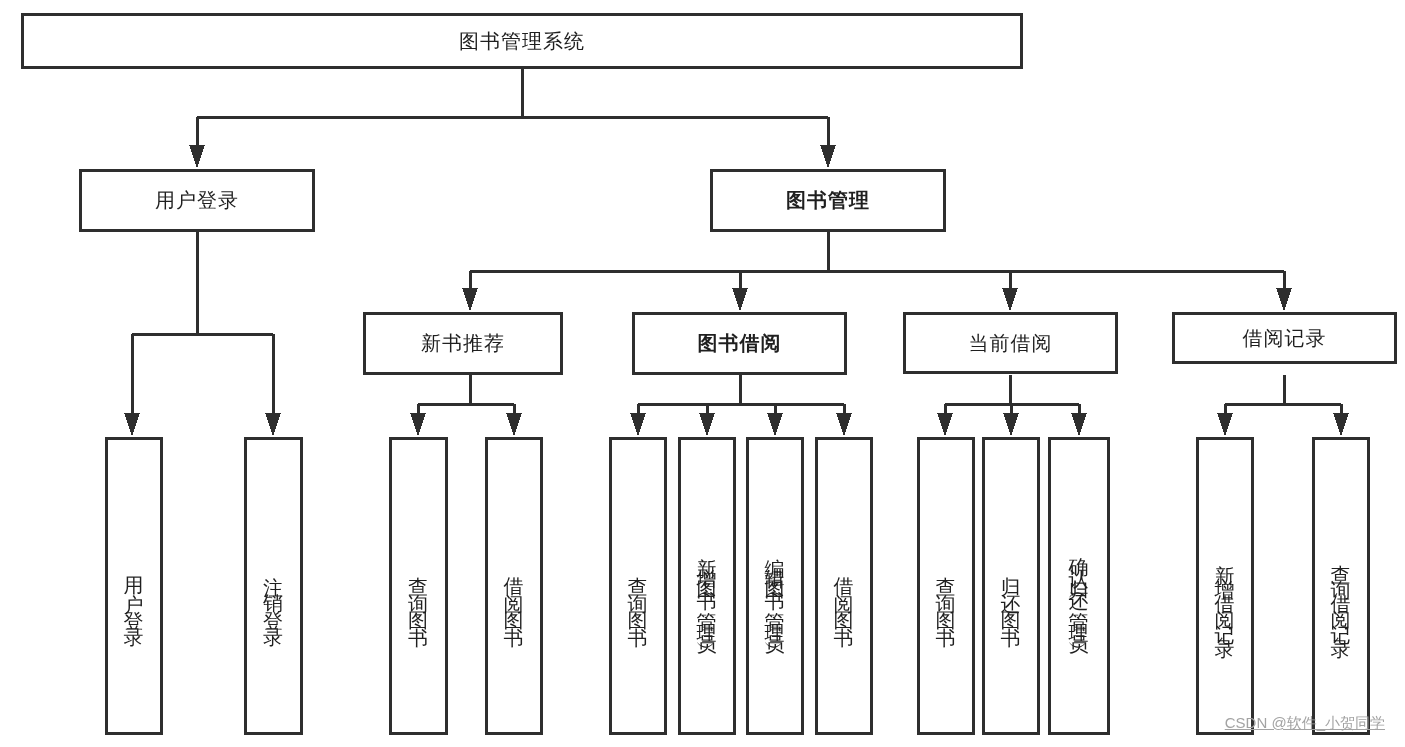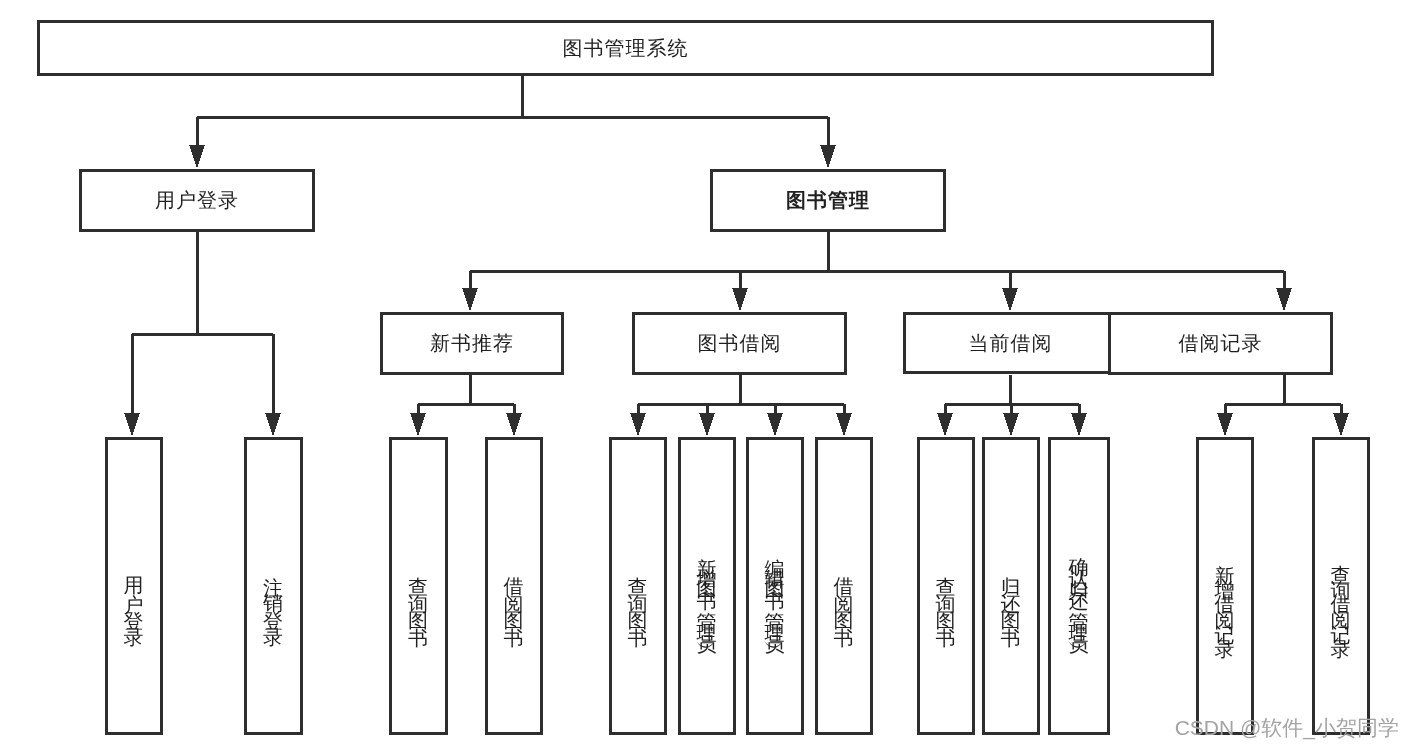--- a/index.html
+++ b/index.html
@@ -31,25 +31,26 @@
     text-orientation:mixed;
     font-size:20px;
     line-height:1;
     white-space:nowrap;
   }
   .p4{letter-spacing:17px;margin-bottom:-17px;}
   .p6{letter-spacing:15px;margin-bottom:-15px;}
   .p9{letter-spacing:11px;margin-bottom:-11px;}
   .watermark{
     position:absolute;
-    top:714px;right:6px;
-    font-size:21px;
+    top:714px;right:20px;
+    font-size:15px;
     color:var(--watermark);
     white-space:nowrap;
     z-index:5;
+    text-decoration:underline;
   }
 </style>
 </head>
 <body>
 
 <div class="canvas">
 
   <svg class="wires" width="1405" height="747" viewBox="0 0 1405 747" shape-rendering="crispEdges">
 
     <path d="M522 69 V117 M197 117 H828 M197 117 V146 M828 117 V146" fill="none" stroke="var(--line)" stroke-width="3"></path>
@@ -79,41 +80,41 @@
       <polygon points="767,413 783,413 775,436"></polygon>
       <polygon points="836,413 852,413 844,436"></polygon>
       <polygon points="937,413 953,413 945,436"></polygon>
       <polygon points="1003,413 1019,413 1011,436"></polygon>
       <polygon points="1071,413 1087,413 1079,436"></polygon>
       <polygon points="1217,413 1233,413 1225,436"></polygon>
       <polygon points="1333,413 1349,413 1341,436"></polygon>
     </g>
   </svg>
 
-  <div class="node hbox" style="left:21px;top:20px;width:1177px;height:56px;margin-left:16px;">
+  <div class="node hbox" style="left:21px;top:13px;width:1002px;height:56px;">
     <span>图书管理系统</span>
   </div>
 
   <div class="node hbox" style="left:79px;top:169px;width:236px;height:63px;">
     <span>用户登录</span>
   </div>
   <div class="node hbox" style="left:710px;top:169px;width:236px;height:63px;font-weight:bold;">
     <span>图书管理</span>
   </div>
 
-  <div class="node hbox" style="left:380px;top:312px;width:184px;height:63px;">
+  <div class="node hbox" style="left:363px;top:312px;width:200px;height:63px;">
     <span>新书推荐</span>
   </div>
-  <div class="node hbox" style="left:632px;top:312px;width:215px;height:63px;">
+  <div class="node hbox" style="left:632px;top:312px;width:215px;height:63px;font-weight:bold;">
     <span>图书借阅</span>
   </div>
   <div class="node hbox" style="left:903px;top:312px;width:215px;height:62px;">
     <span>当前借阅</span>
   </div>
-  <div class="node hbox" style="left:1108px;top:312px;width:225px;height:63px;">
+  <div class="node hbox" style="left:1172px;top:312px;width:225px;height:52px;">
     <span>借阅记录</span>
   </div>
 
   <div class="node vbox" style="left:105px;top:437px;width:58px;height:298px;">
     <span class="vtext p4">用户登录</span>
   </div>
   <div class="node vbox" style="left:244px;top:437px;width:59px;height:298px;">
     <span class="vtext p4">注销登录</span>
   </div>
 

